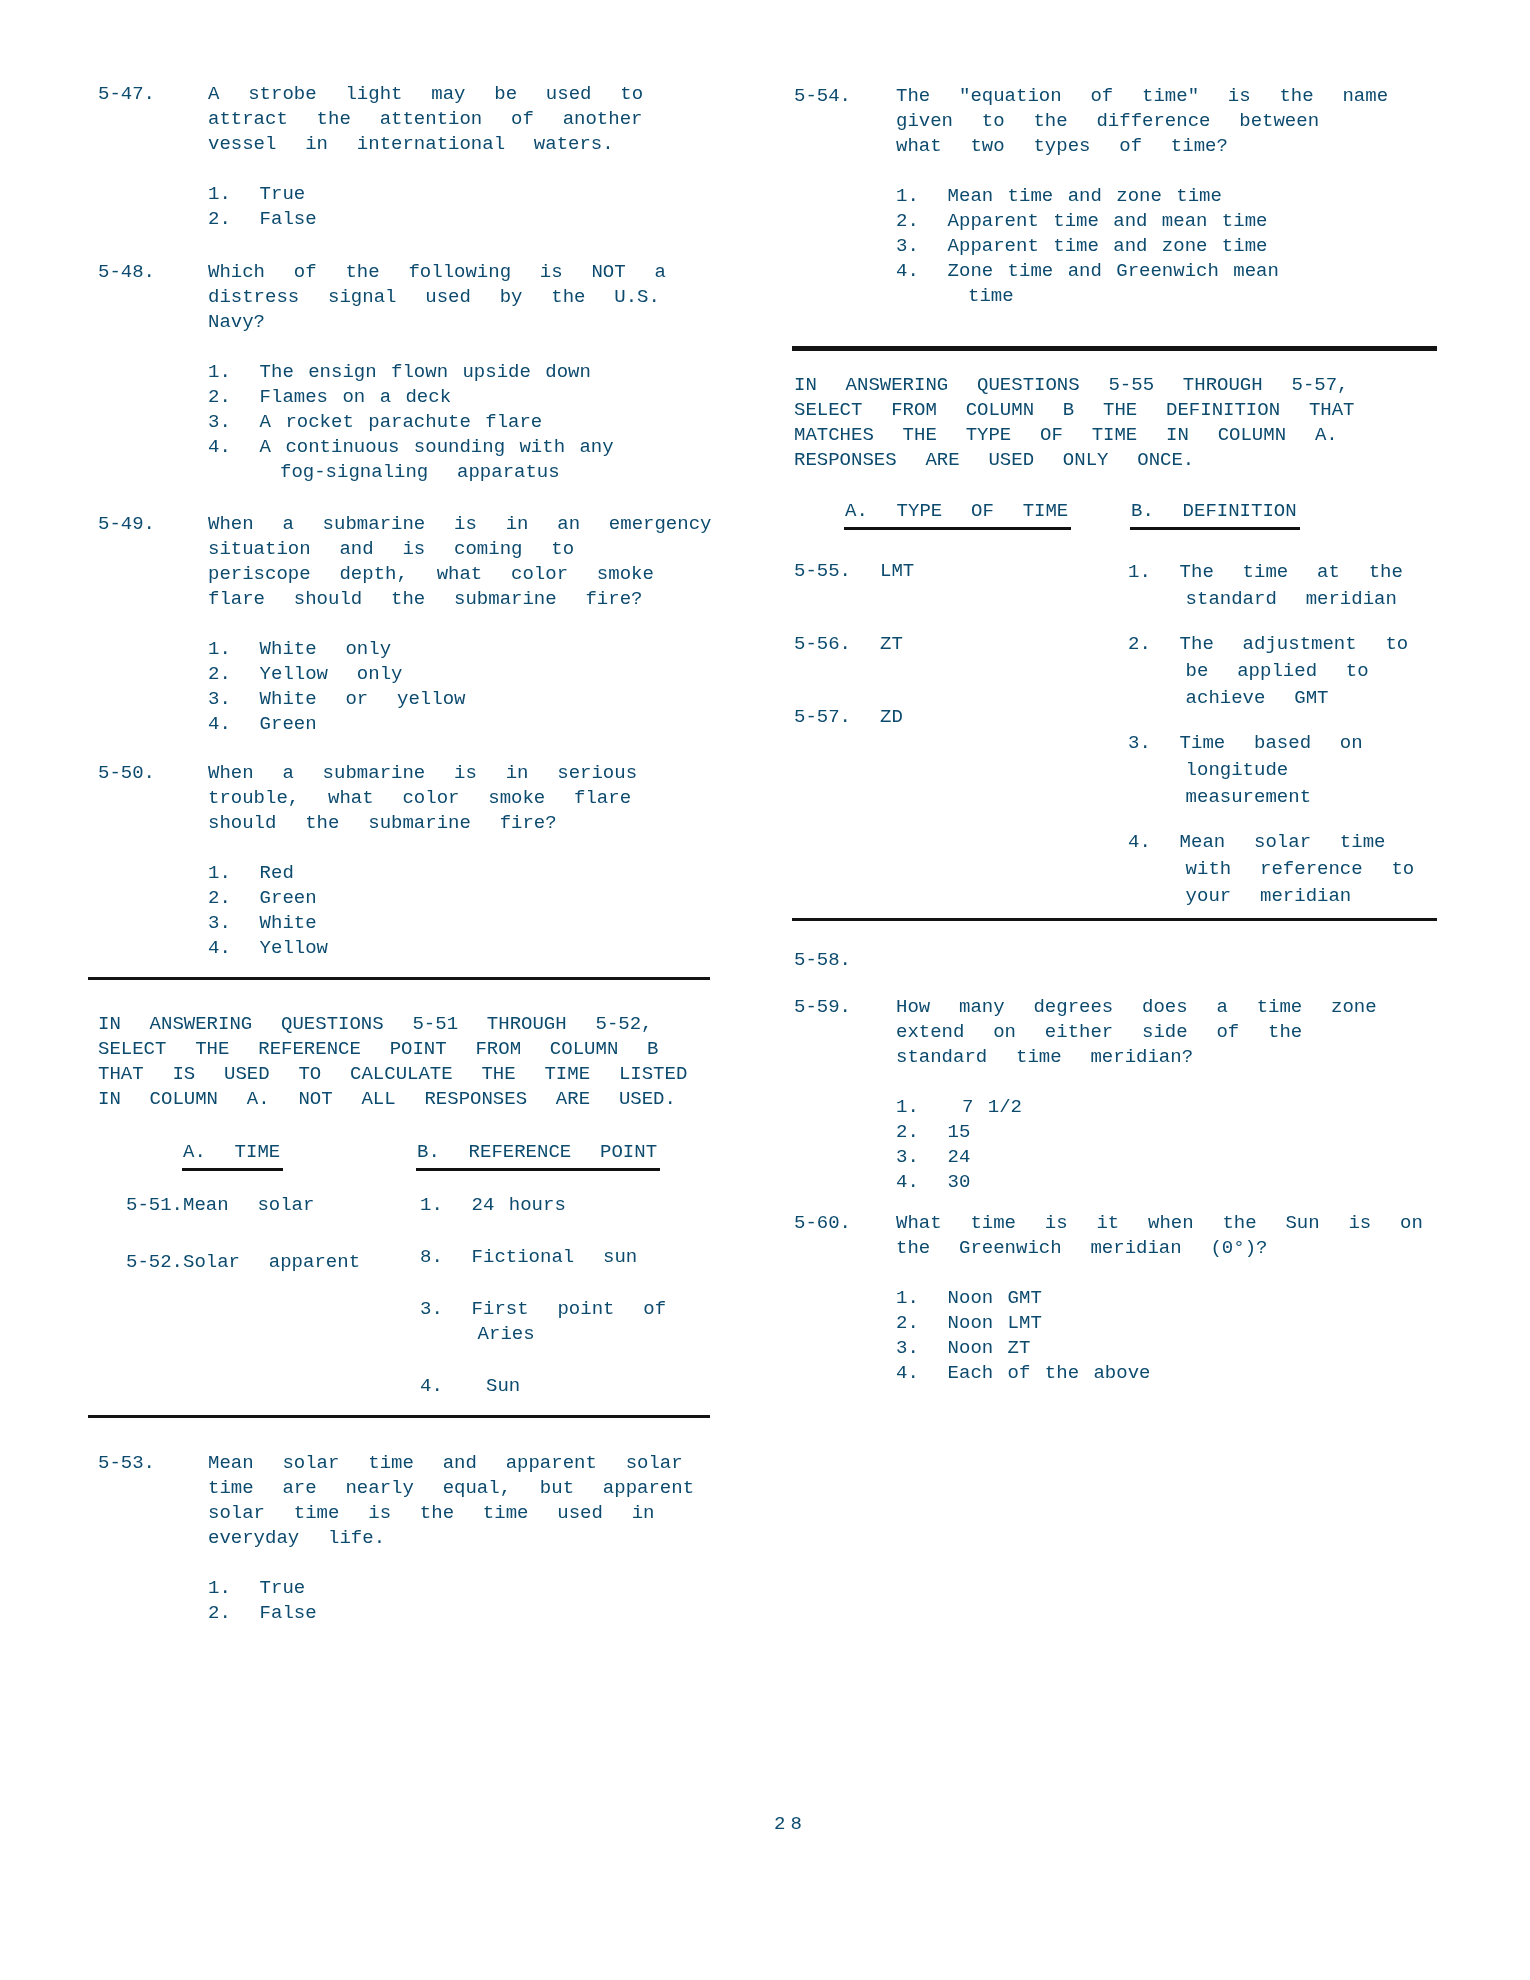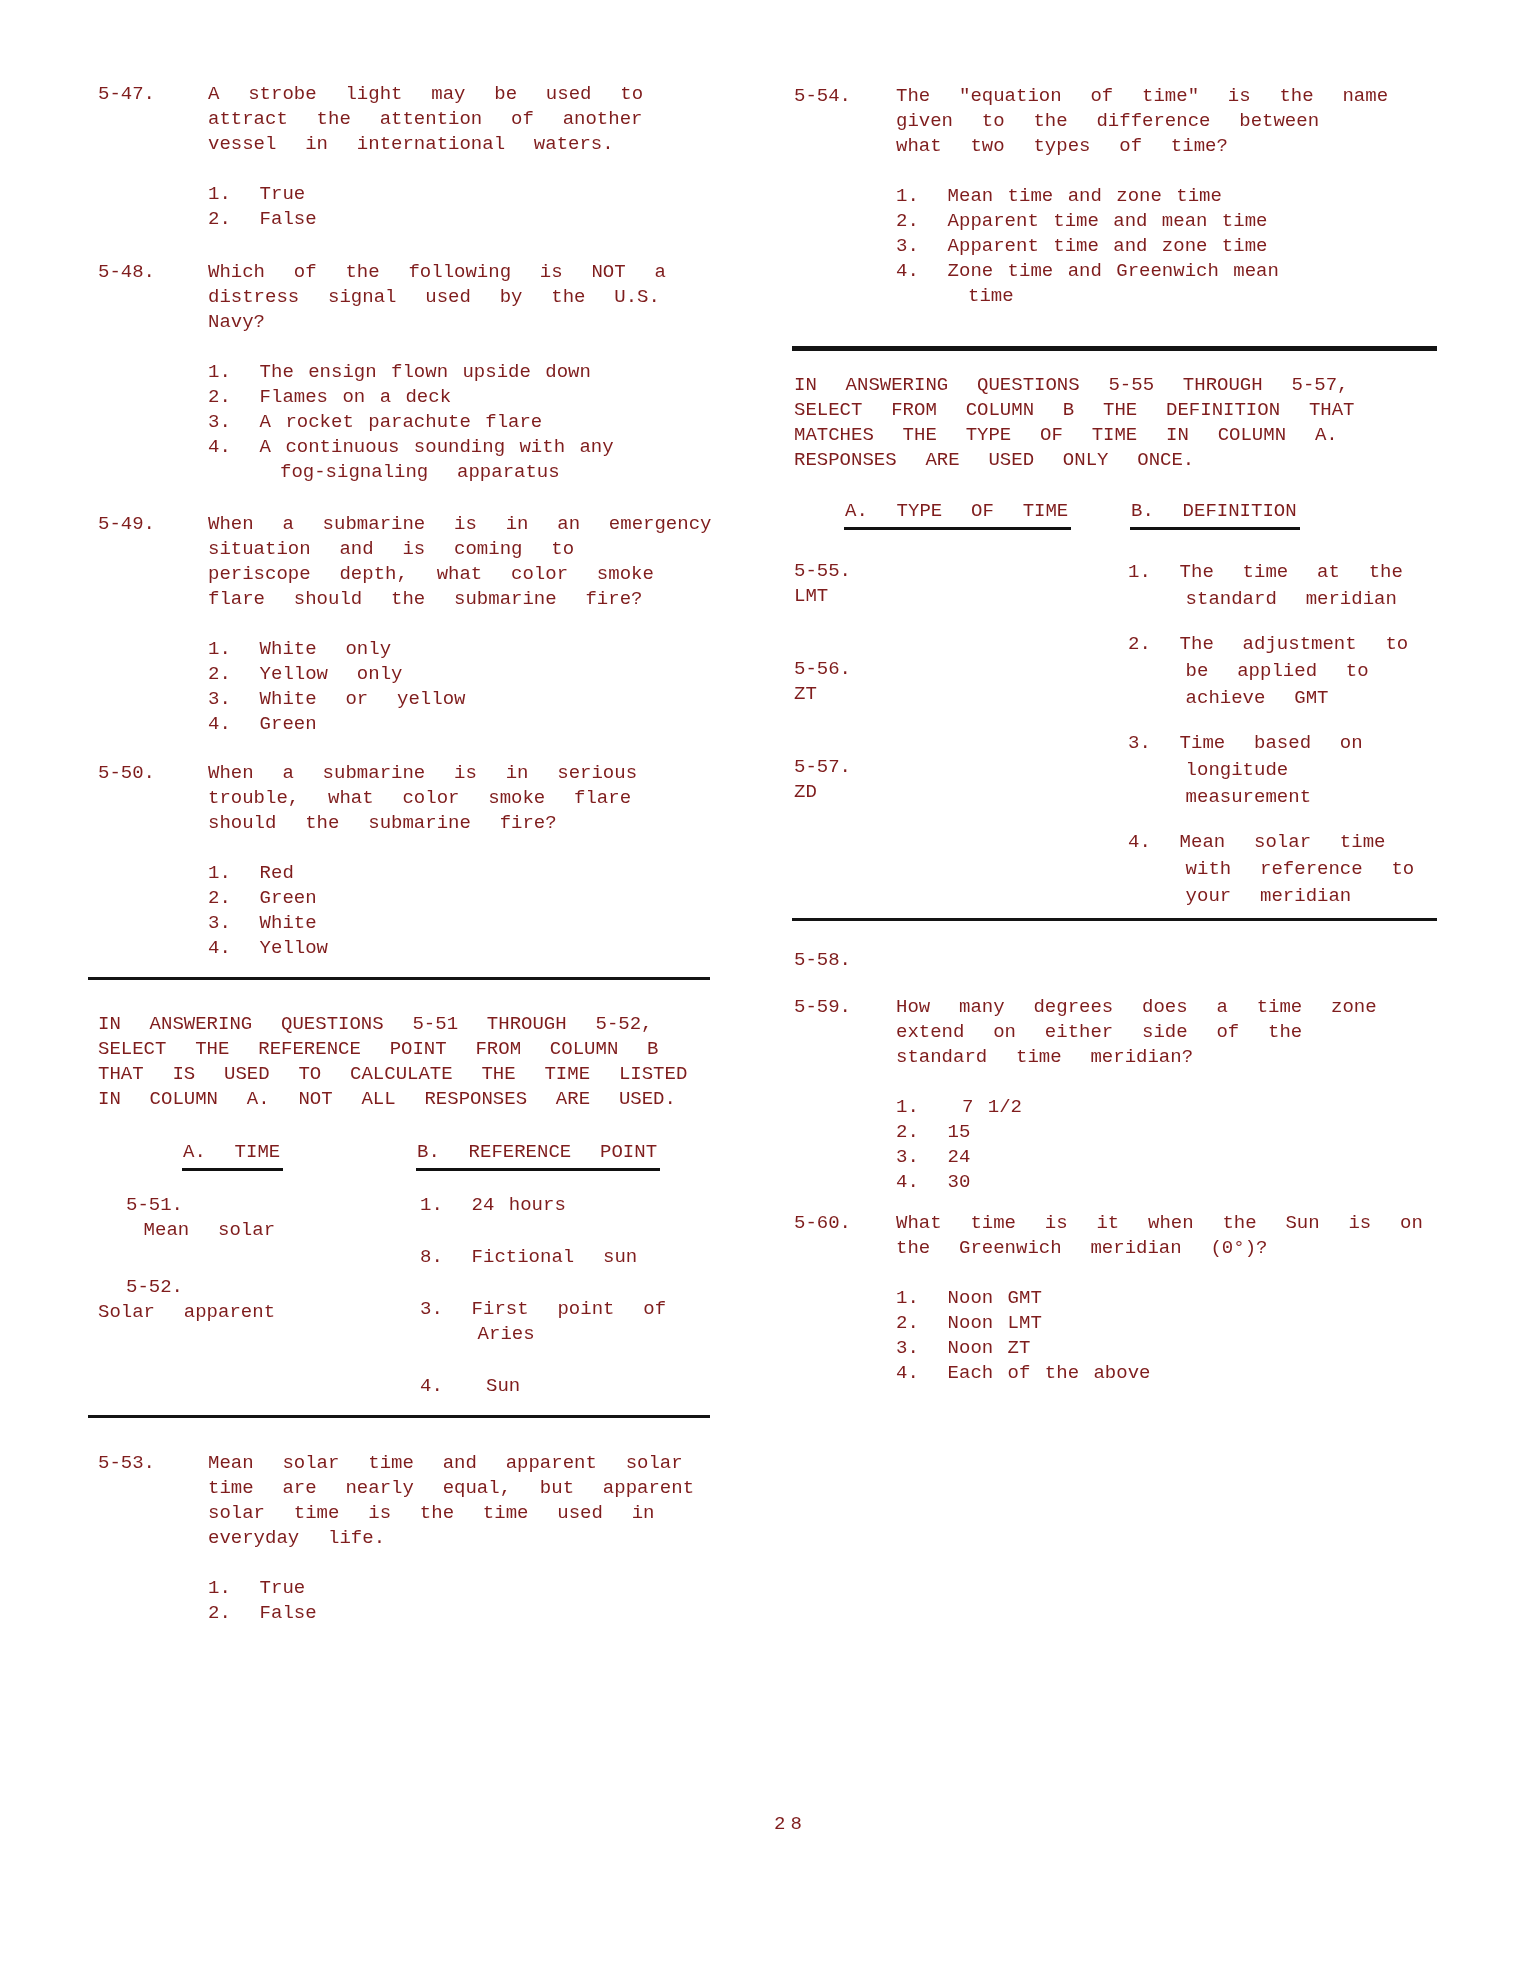--- a/index.html
+++ b/index.html
@@ -1,21 +1,21 @@
 <!DOCTYPE html>
 <html><head>
 <meta charset="utf-8">
 <style>
   html,body { margin:0; padding:0; background:#e8e8e8; }
   .page {
     position:relative;
     width:1530px; height:1980px;
     margin:0 auto;
     background:#ffffff;
-    color:#7f1d1d;
+    color:#0c4a6e;
     font-family:"Liberation Mono","DejaVu Sans Mono",monospace;
     font-size:19px;
     line-height:25px;
     word-spacing:3px;
     overflow:hidden;
   }
   .col { position:absolute; }
   .col-left  { left:98px;  top:82px; width:628px; }
   .col-right { left:794px; top:84px; width:660px; }
 
@@ -35,21 +35,21 @@
 
   .match-head { position:relative; height:31px; }
   .colhead {
     position:absolute; top:0;
     white-space:pre;
     border-bottom:3px solid #111;
     padding:0 3px 3px 1px;
   }
   .match-rows { position:relative; }
   .match-a { position:absolute; left:0; top:0; }
-  .ma-item { display:flex; white-space:pre;flex-direction:column; }
+  .ma-item { display:flex; white-space:pre; }
   .ma-num { flex:none; }
   .col-left  .ma-num { width:85px; }
   .col-right .ma-num { width:86px; }
   .col-left  .ma-item { margin-bottom:32px;text-align:right; }
   .col-right .ma-item { margin-bottom:48px; }
   .col-left  .match-b { margin-left:322px; }
   .col-right .match-b { margin-left:334px; }
   .mb-item { white-space:pre; }
   .col-left  .mb-item { line-height:25px; margin-bottom:27px; }
   .col-right .mb-item { line-height:27px; margin-bottom:18px; }

